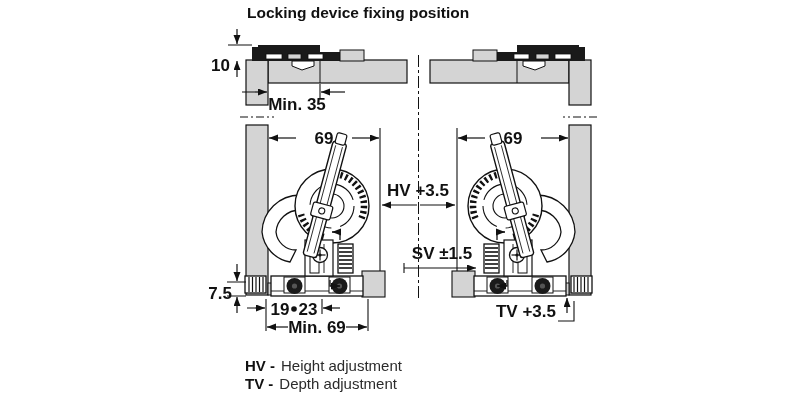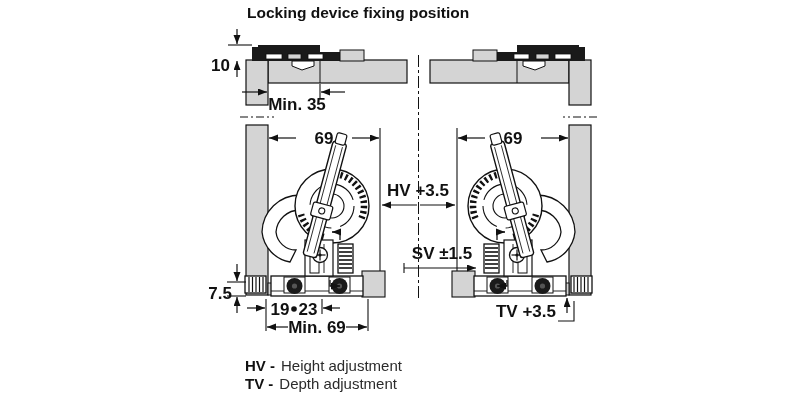--- a/index.html
+++ b/index.html
@@ -1,17 +1,17 @@
 <!DOCTYPE html>
 <html><head>
 <meta charset="utf-8">
 <style>
   html,body{margin:0;padding:0;background:#fff;}
   #stage{position:relative;width:800px;height:400px;background:#fff;overflow:hidden;
-         font-family:"Liberation Sans","DejaVu Sans",sans-serif;}
+         font-family:"Liberation Sans","DejaVu Sans",sans-serif;border-radius:32px;}
   svg{position:absolute;left:0;top:0;}
   .dimtxt{font-weight:bold;font-size:17px;fill:#111;}
   .titletxt{font-weight:bold;font-size:15.5px;fill:#111;}
   #legend{position:absolute;left:245px;top:341px;font-size:15px;color:#2b2b2b;line-height:17.5px;margin-top:16px;}
   #legend .row{white-space:nowrap;}
   #legend b{color:#111;margin-right:6px;}
 </style>
 </head>
 <body>
 

